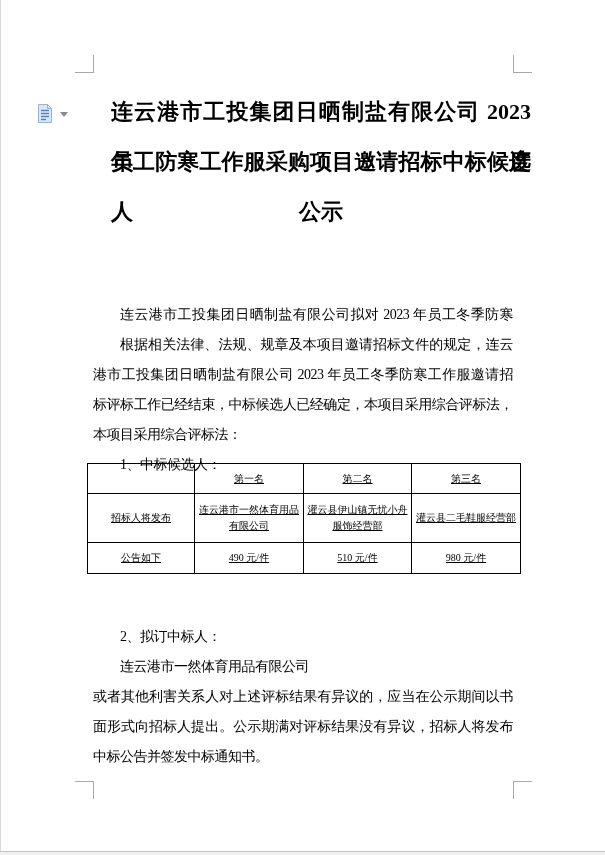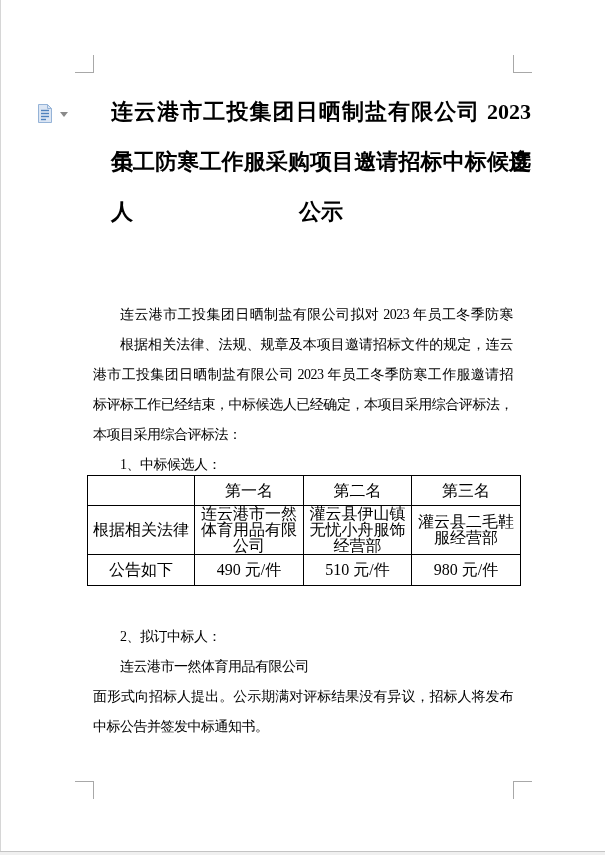--- a/index.html
+++ b/index.html
@@ -29,22 +29,22 @@
   
   .textblock{position:absolute;left:93px;width:420px;font-size:14px;letter-spacing:-0.5px;margin-top:44px;}
   .textblock .line{height:30px;line-height:30px;text-align:justify;text-align-last:justify;}
   .textblock .line.indent{padding-left:27px;box-sizing:border-box;}
   .textblock .line.plast{text-align-last:left;}
   #pre{top:256px;}
   #post{top:578px;}
 
   
   .doc-table{
-    position:absolute;left:87px;top:475px;width:433px;
-    border-collapse:collapse;table-layout:fixed;font-size:16px;
+    position:absolute;left:87px;top:463px;width:433px;
+    border-collapse:collapse;table-layout:fixed;font-size:10px;text-decoration:underline;
   }
   .doc-table td{
     border:1px solid #000;text-align:center;vertical-align:middle;
     line-height:16px;padding:0 2px;overflow:hidden;
   }
   .doc-table tr.r0 td{height:29px;}
   .doc-table tr.r1 td{height:48px;}
   .doc-table tr.r2 td{height:30px;}
 </style>
 </head>
@@ -94,36 +94,37 @@
         <col style="width:109px">
     </colgroup>
     <tbody>
         <tr class="r0">
           <td></td>
           <td>第一名</td>
           <td>第二名</td>
           <td>第三名</td>
         </tr>
         <tr class="r1">
-          <td>根据相关法律</td>
+          <td>招标人将发布</td>
           <td>连云港市一然体育用品有限公司</td>
           <td>灌云县伊山镇无忧小舟服饰经营部</td>
           <td>灌云县二毛鞋服经营部</td>
         </tr>
         <tr class="r2">
           <td>公告如下</td>
           <td>490 元/件</td>
           <td>510 元/件</td>
           <td>980 元/件</td>
         </tr>
       </tbody>
   </table>
 
   <div class="textblock" id="post">
       <div class="line indent plast">2、拟订中标人：</div>
       <div class="line indent plast">连云港市一然体育用品有限公司</div>
+      <div class="line">或者其他利害关系人对上述评标结果有异议的，应当在公示期间以书</div>
       <div class="line">面形式向招标人提出。公示期满对评标结果没有异议，招标人将发布</div>
       <div class="line plast">中标公告并签发中标通知书。</div>
     </div>
 
   <div class="page-bottom-strip"></div>
 
 </div>
 
 </body></html>

